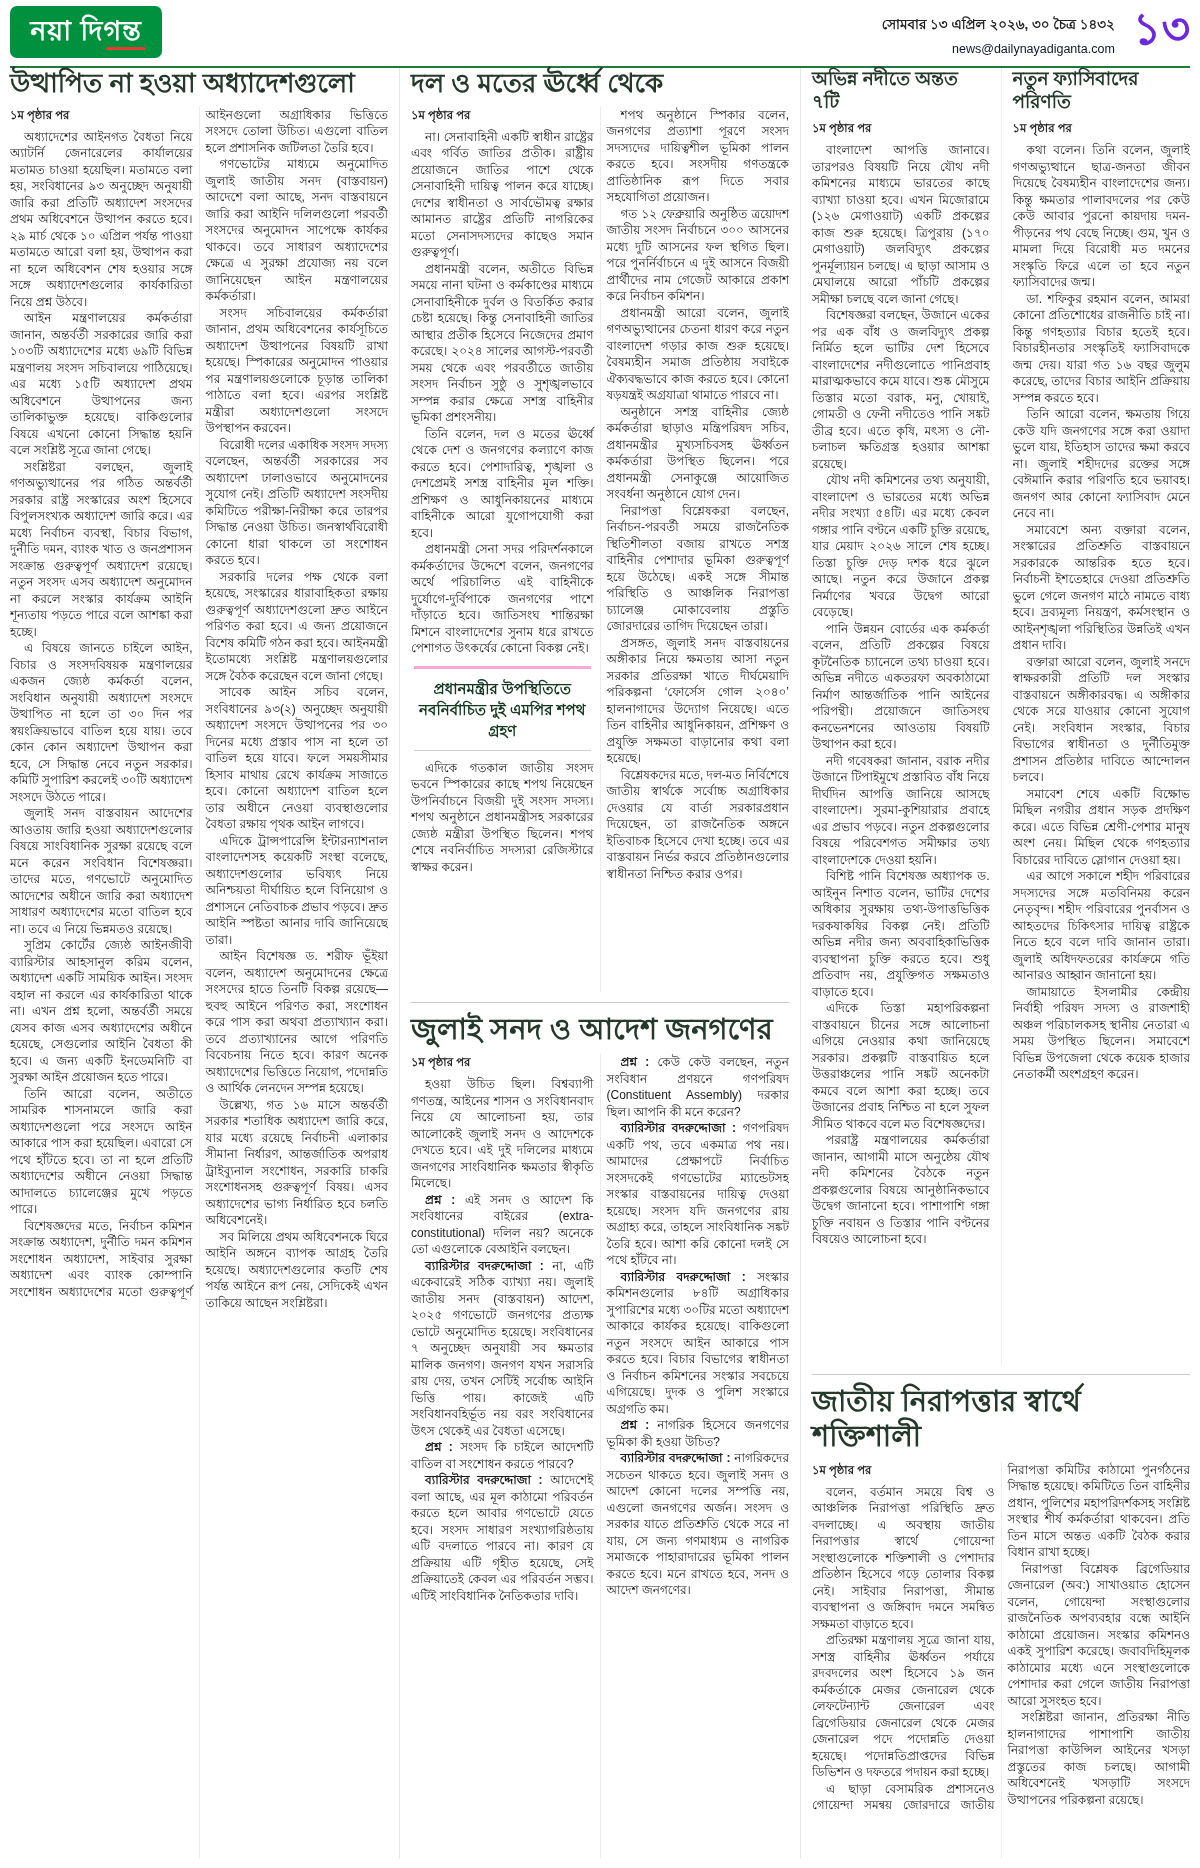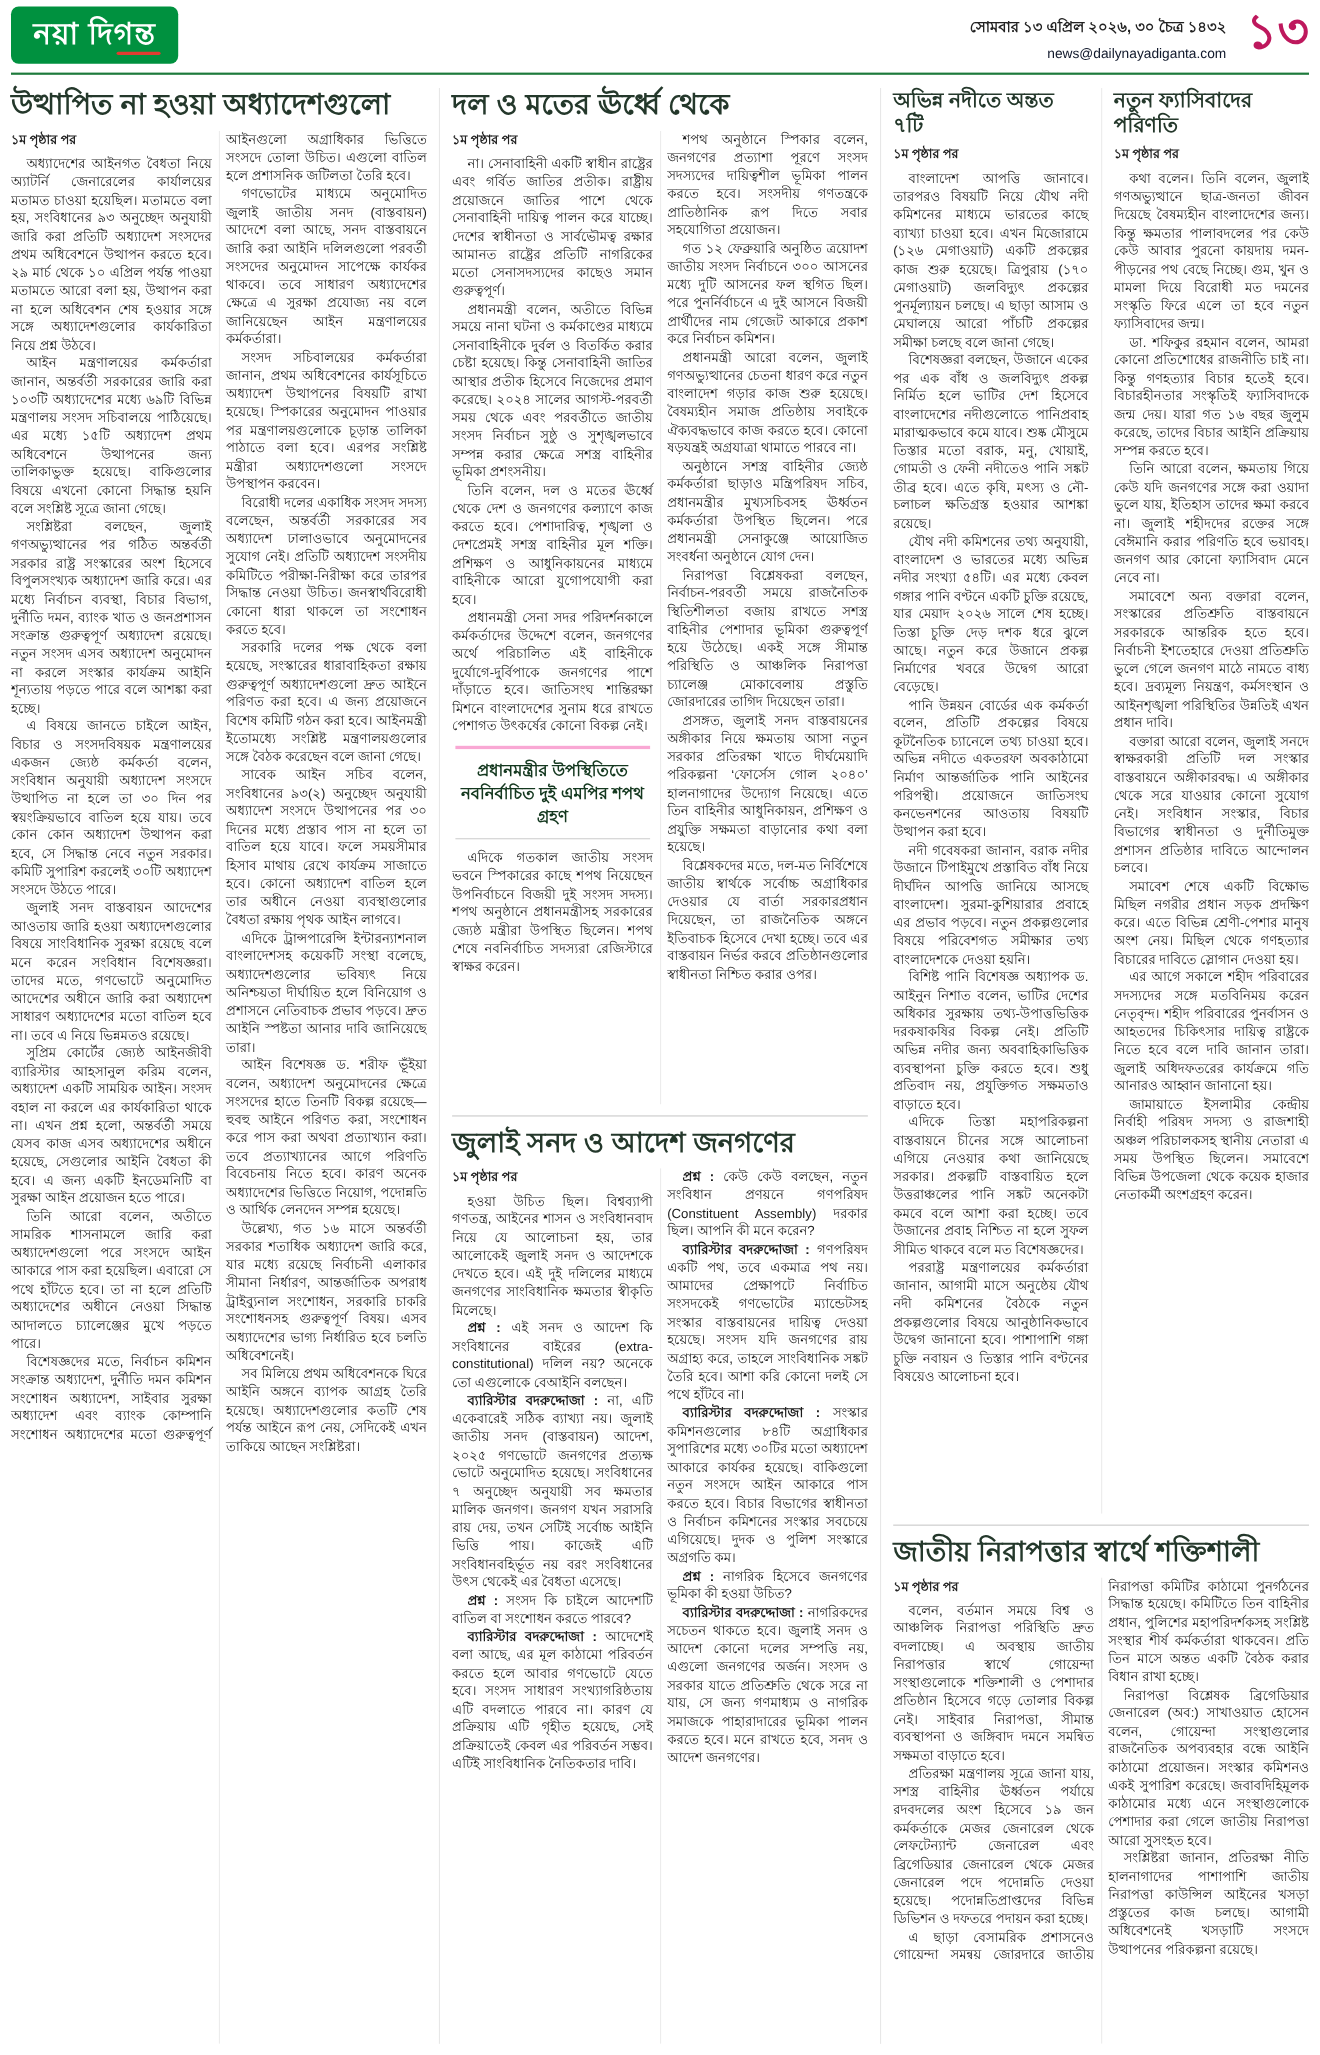--- a/index.html
+++ b/index.html
@@ -10,30 +10,30 @@
   
   .masthead{display:flex;align-items:flex-start;padding-bottom:8px;border-bottom:2px solid #1e7a3c}
   .logo-box{background:#00913f;width:152px;height:52px;border-radius:7px;position:relative;
             display:flex;align-items:center;justify-content:center;flex:none}
   .logo-text{color:#fff;font-weight:bold;font-size:27px;letter-spacing:1px}
   .logo-accent{position:absolute;right:16px;bottom:8px;width:40px;height:3px;background:#e03c31;border-radius:2px}
   .mast-right{margin-left:auto;text-align:right;padding-top:8px}
   .date-line{font-size:13.5px;font-weight:bold;color:#222}
   .email{font-size:12.5px;color:#0f172a;margin-top:5px}
   .page-number{font-family:"Liberation Serif","DejaVu Serif",serif;font-size:44px;font-weight:bold;
-               color:#be185d;line-height:1;margin-left:18px;padding-top:2px}
+               color:#6d28d9;line-height:1;margin-left:18px;padding-top:2px}
 
   
-  .content{display:flex;flex:1;min-height:0;margin-top:12px}
+  .content{display:flex;flex:1;min-height:0;margin-top:0}
   .block{flex:1 1 0;min-width:0;display:flex;flex-direction:column;min-height:0}
   .block + .block{border-left:1px solid #e7e7e7;margin-left:11px;padding-left:11px}
 
   .headline{font-size:26px;font-weight:bold;color:#24382b;line-height:1.22;margin-bottom:7px}
   .h-small{font-size:18.5px}
-  .h-mid{font-size:25px}
+  .h-mid{font-size:29px}
   .cont{font-weight:bold;font-size:11.5px;color:#222;margin-bottom:3px}
 
   .body{overflow:hidden}
   .twocol{column-count:2;column-gap:13px;column-rule:1px solid #ececec}
   .para{font-size:12px;line-height:16.5px;text-align:justify;text-indent:14px;color:#1b1b1b}
   .para b{text-indent:0}
   .inset{font-weight:bold;text-align:center;font-size:15px;line-height:1.4;color:#14381f;
          margin:9px 3px;padding:9px 2px;border-top:3px solid #f9a8d4;border-bottom:1px solid #cfcfcf;
          break-inside:avoid;text-indent:0}
 

